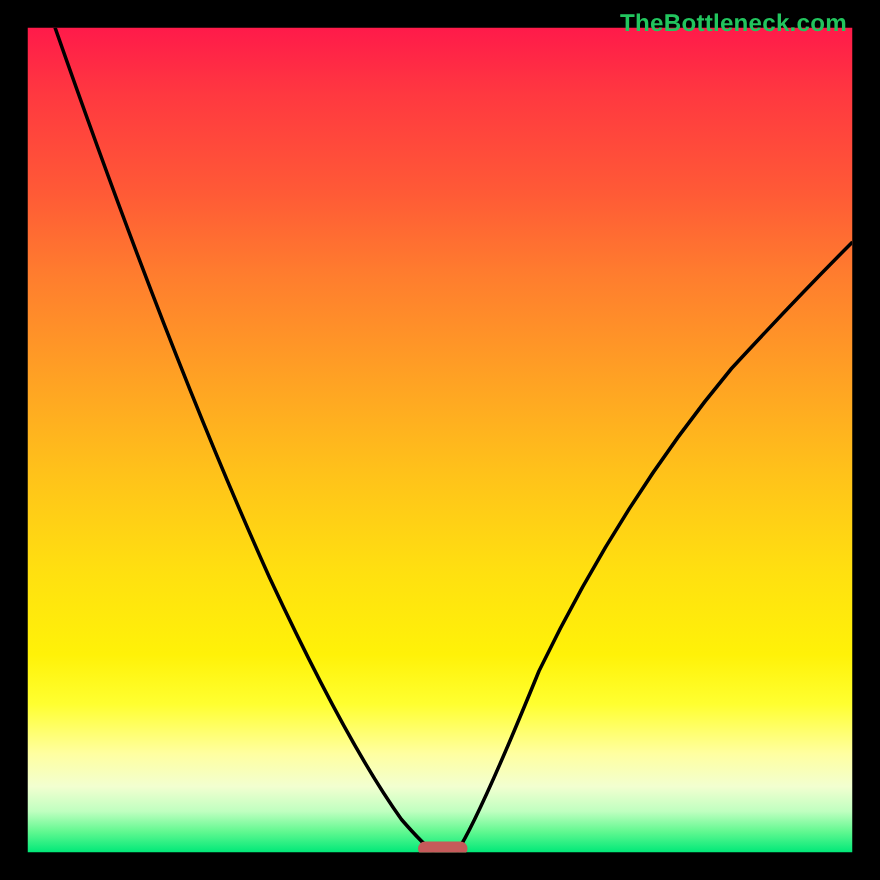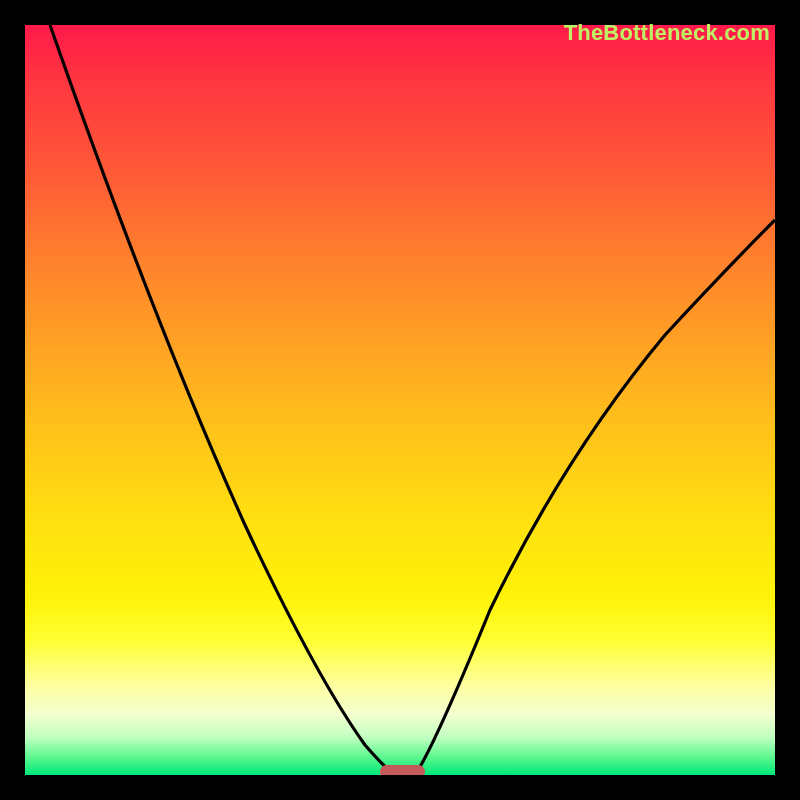--- a/index.html
+++ b/index.html
@@ -45,26 +45,26 @@
     );
   }
   .curve-svg {
     position: absolute;
     inset: 0;
     width: 100%;
     height: 100%;
   }
   .watermark {
     position: absolute;
-    top: 20px;
+    top: 8px;
     right: 30px;
     font-family: Arial, Helvetica, sans-serif;
     font-size: 22px;
     font-weight: 600;
-    color: #bef264;
+    color: #22c55e;
     letter-spacing: 0.2px;
   }
   .marker {
     position: absolute;
     height: 13px;
     border-radius: 7px;
     background: #c55a5a;
   }
 </style>
 </head>

